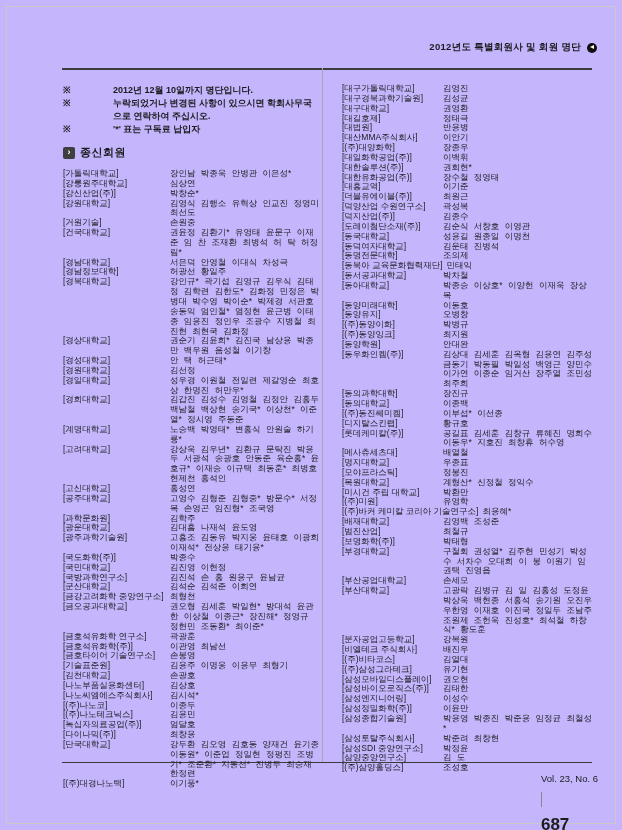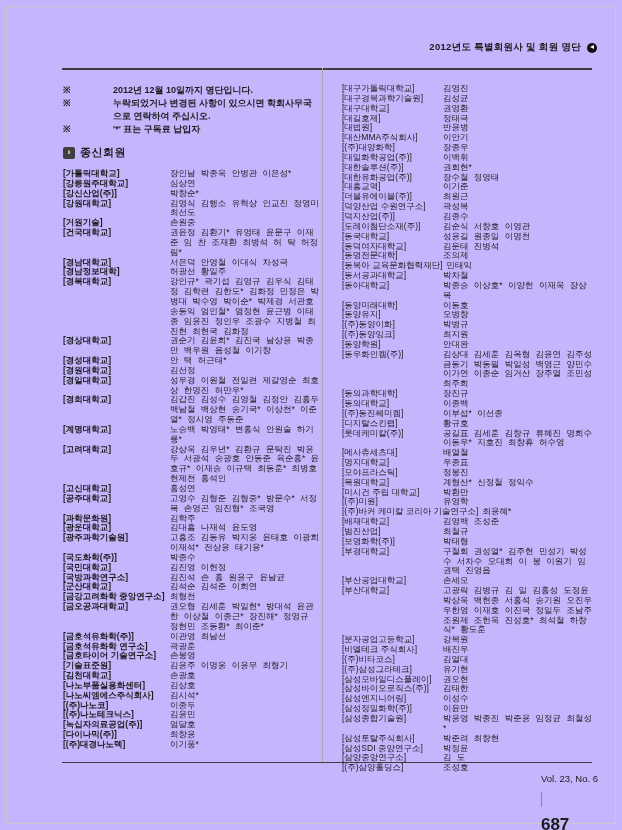--- a/index.html
+++ b/index.html
@@ -22,21 +22,21 @@
   .note{display:flex;}
   .nm{width:14px;flex:0 0 14px;}
   .nt{flex:1;margin-left:36px;}
   .section-header{display:flex;align-items:center;gap:5px;margin-bottom:9px;}
   .chev{display:inline-flex;width:12px;height:12px;background:#3f3f3f;color:#ffffff;
         font-size:9px;line-height:11px;align-items:center;justify-content:center;
         border-radius:2px;font-weight:bold;}
   .sec-title{font-size:11px;font-weight:bold;letter-spacing:0.5px;}
   .member-list{font-size:8.5px;line-height:9.85px;}
   .entry{display:flex;}
-  .col-left .org{flex:0 0 auto;min-width:103px;white-space:nowrap;padding-right:4px;font-weight:bold;}
+  .col-left .org{flex:0 0 auto;min-width:103px;white-space:nowrap;padding-right:4px;}
   .col-right .org{flex:0 0 auto;min-width:97px;white-space:nowrap;padding-right:4px;padding-left:9px;}
   .names{flex:1;word-spacing:3px;}
   .footer{position:absolute;top:773px;right:24px;display:flex;gap:8px;font-size:9.5px;flex-direction:column;}
   .fsep{width:1px;height:15px;background:#888888;display:inline-block;}
   .pagenum{font-size:17px;font-weight:bold;}
 </style>
 </head>
 <body>
 
 <div class="page">
@@ -177,28 +177,28 @@
         </div>
         <div class="entry">
           <span class="org">[금강고려화학 중앙연구소]</span>
           <span class="names">최형천</span>
         </div>
         <div class="entry">
           <span class="org">[금오공과대학교]</span>
           <span class="names">권오형 김세훈 박일현* 방대석 윤관한 이상철 이종근* 장진해* 정영규 정현민 조동환* 최이준*</span>
         </div>
         <div class="entry">
+          <span class="org">[금호석유화학 연구소]</span>
+          <span class="names">곽광훈</span>
+        </div>
+        <div class="entry">
           <span class="org">[금호석유화학(주)]</span>
           <span class="names">이관영 최남선</span>
         </div>
         <div class="entry">
-          <span class="org">[금호석유화학 연구소]</span>
-          <span class="names">곽광훈</span>
-        </div>
-        <div class="entry">
           <span class="org">[금호타이어 기술연구소]</span>
           <span class="names">손봉영</span>
         </div>
         <div class="entry">
           <span class="org">[기술표준원]</span>
           <span class="names">김용주 이명웅 이용무 최형기</span>
         </div>
         <div class="entry">
           <span class="org">[김천대학교]</span>
           <span class="names">손광호</span>
@@ -219,20 +219,24 @@
           <span class="org">[(주)나노테크닉스]</span>
           <span class="names">김용민</span>
         </div>
         <div class="entry">
           <span class="org">[녹십자의료공업(주)]</span>
           <span class="names">엄달호</span>
         </div>
         <div class="entry">
           <span class="org">[다이나믹(주)]</span>
           <span class="names">최창용</span>
+        </div>
+        <div class="entry">
+          <span class="org">[단국대학교]</span>
+          <span class="names">강두환 김오영 김호동 양재건 윤기종 이동원* 이준업 정일현 정평진 조병기* 조준환* 지동선* 진병두 최승재 한정련</span>
         </div>
         <div class="entry">
           <span class="org">[(주)대경나노텍]</span>
           <span class="names">이기풍*</span>
         </div>
       </div>
   </div>
 
   <div class="col col-right">
     <div class="member-list" id="list-right">

